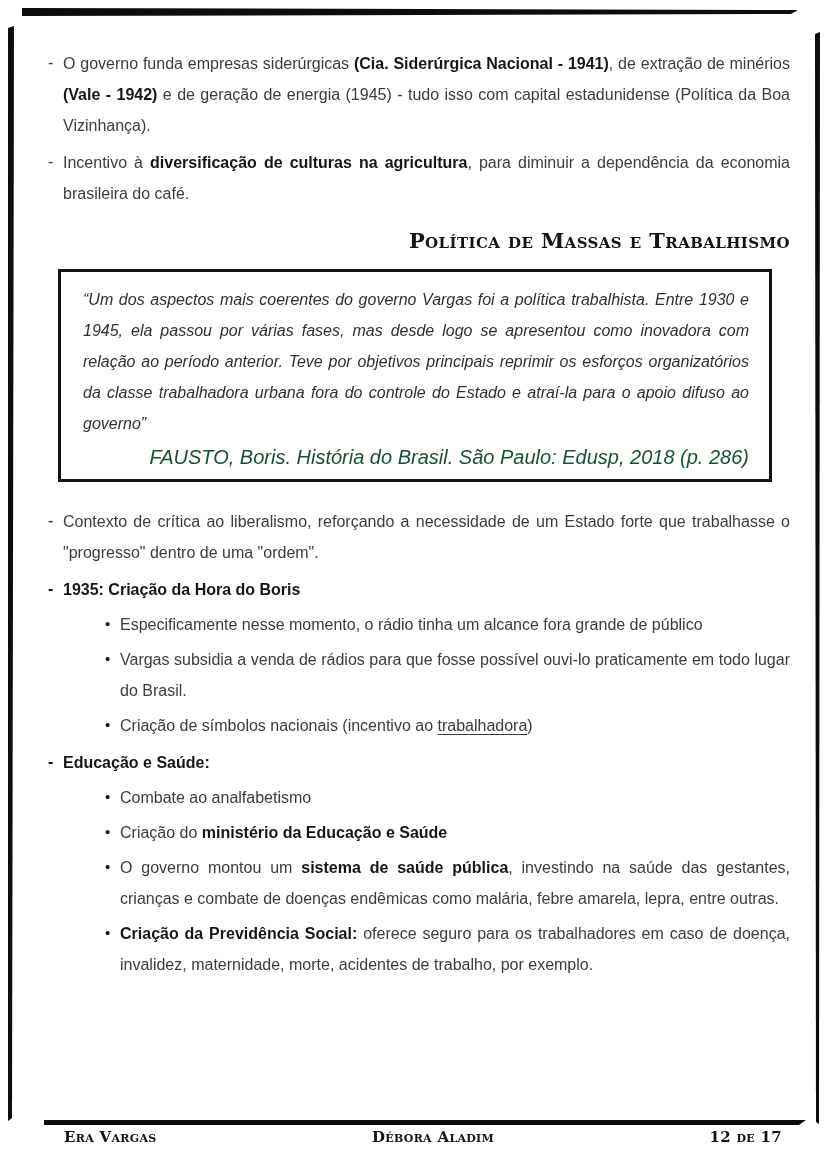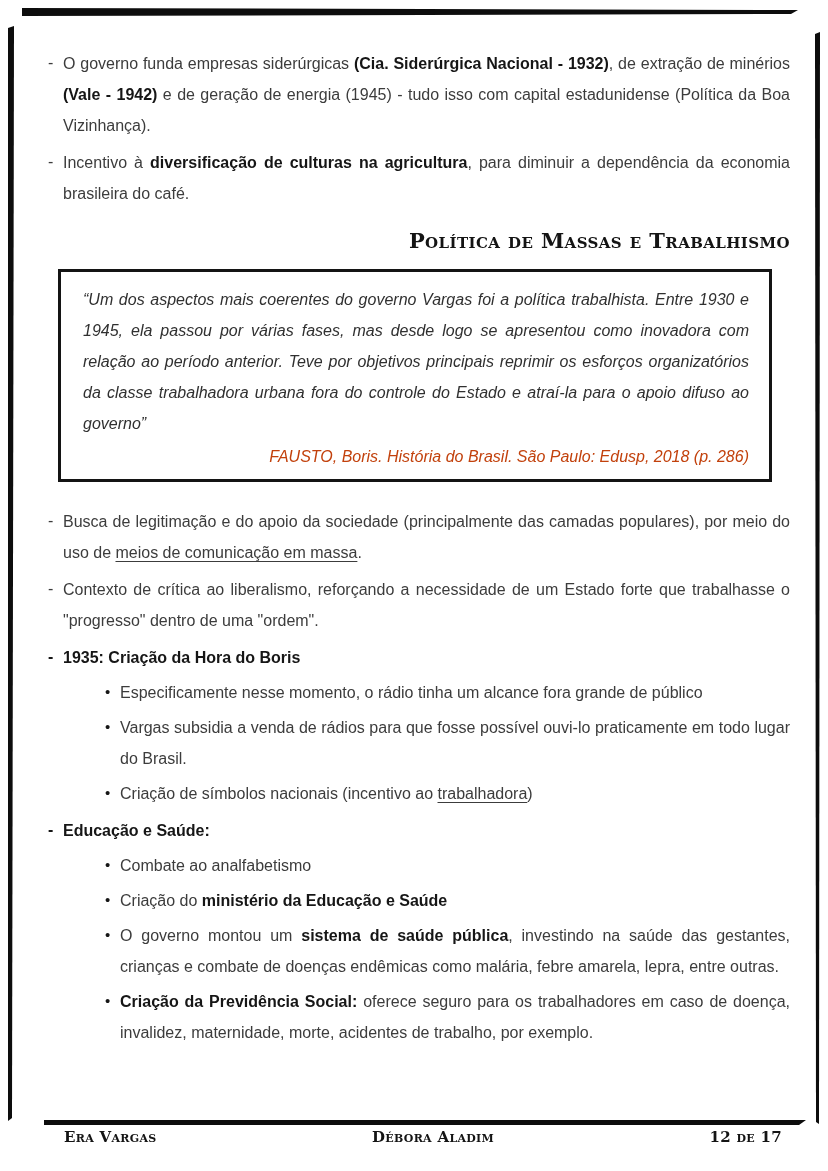--- a/index.html
+++ b/index.html
@@ -22,21 +22,21 @@
 
   .seg-bold { font-weight:bold; color:#161616; }
   .seg-underline { text-decoration:underline; text-underline-offset:3px; }
 
   .section-heading { margin:18px 0 14px 0; text-align:right;
     font-family:"DejaVu Serif", serif; font-variant:small-caps; font-weight:bold;
     font-size:21px; line-height:28px; letter-spacing:0.4px; color:#141414; }
 
   .quote-box { border:3px solid #141414; margin:0 18px 6px 10px; padding:12px 20px 10px 22px; background:#ffffff; }
   .quote-text { font-style:italic; font-size:16px; line-height:31px; text-align:justify; color:#303030; }
-  .quote-attr { font-style:italic; font-size:16px; line-height:24px; text-align:right; color:#c2410c; margin-top:6px; }
+  .quote-attr { font-style:italic; font-size:20px; line-height:24px; text-align:right; color:#14532d; margin-top:6px; }
 
   .post-list { margin-top:24px; }
 
   .footer { position:absolute; left:64px; right:46px; top:1128px;
     display:flex; justify-content:space-between; align-items:baseline;
     font-family:"DejaVu Serif", serif; font-variant:small-caps; font-weight:bold;
     font-size:15px; color:#141414; letter-spacing:0.3px;text-align:center; }
 </style>
 </head>
 <body>
@@ -48,39 +48,38 @@
     <polygon points="8,28 14,26 12,1118 8,1121" fill="#0d0d0d"></polygon>
     <polygon points="815,34 820,32 819,1124 816,1122" fill="#0d0d0d"></polygon>
     <polygon points="44,1120 806,1120 799,1125 44,1125" fill="#0d0d0d"></polygon>
   </svg>
 
   <div class="content">
 
     <ul class="doc-text">
       <li class="main-item">
         <span class="dash-marker">-</span>
-        <span><span>O governo funda empresas siderúrgicas </span><span class="seg-bold">(Cia. Siderúrgica Nacional - 1932)</span><span>, de extração de minérios </span><span class="seg-bold">(Vale - 1942)</span><span> e de geração de energia (1945) - tudo isso com capital estadunidense (Política da Boa Vizinhança).</span></span>
+        <span><span>O governo funda empresas siderúrgicas </span><span class="seg-bold">(Cia. Siderúrgica Nacional - 1941)</span><span>, de extração de minérios </span><span class="seg-bold">(Vale - 1942)</span><span> e de geração de energia (1945) - tudo isso com capital estadunidense (Política da Boa Vizinhança).</span></span>
       </li>
       <li class="main-item">
         <span class="dash-marker">-</span>
         <span><span>Incentivo à </span><span class="seg-bold">diversificação de culturas na agricultura</span><span>, para diminuir a dependência da economia brasileira do café.</span></span>
       </li>
     </ul>
 
     <h2 class="section-heading">Política de Massas e Trabalhismo</h2>
 
     <div class="quote-box">
       <p class="quote-text" style="margin:0">“Um dos aspectos mais coerentes do governo Vargas foi a política trabalhista. Entre 1930 e 1945, ela passou por várias fases, mas desde logo se apresentou como inovadora com relação ao período anterior. Teve por objetivos principais reprimir os esforços organizatórios da classe trabalhadora urbana fora do controle do Estado e atraí-la para o apoio difuso ao governo”</p>
       <p class="quote-attr" style="margin-bottom:0">FAUSTO, Boris. História do Brasil. São Paulo: Edusp, 2018 (p. 286)</p>
     </div>
 
     <ul class="doc-text post-list">
       <li class="main-item">
         <span class="dash-marker">-</span>
-        <span><span>Busca de legitimação e do apoio da sociedade (principalmente das camadas populares), por meio do uso de </span><span class="seg-underline">meios de comunicação em massa</span><span>.</span></span>
       </li>
       <li class="main-item">
         <span class="dash-marker">-</span>
         <span><span>Contexto de crítica ao liberalismo, reforçando a necessidade de um Estado forte que trabalhasse o "progresso" dentro de uma "ordem".</span></span>
       </li>
 
       <li class="main-item bold-item">
         <span class="dash-marker">-</span>
         <span><span class="seg-bold">1935: Criação da Hora do Boris</span></span>
         <ul class="sub-list">

